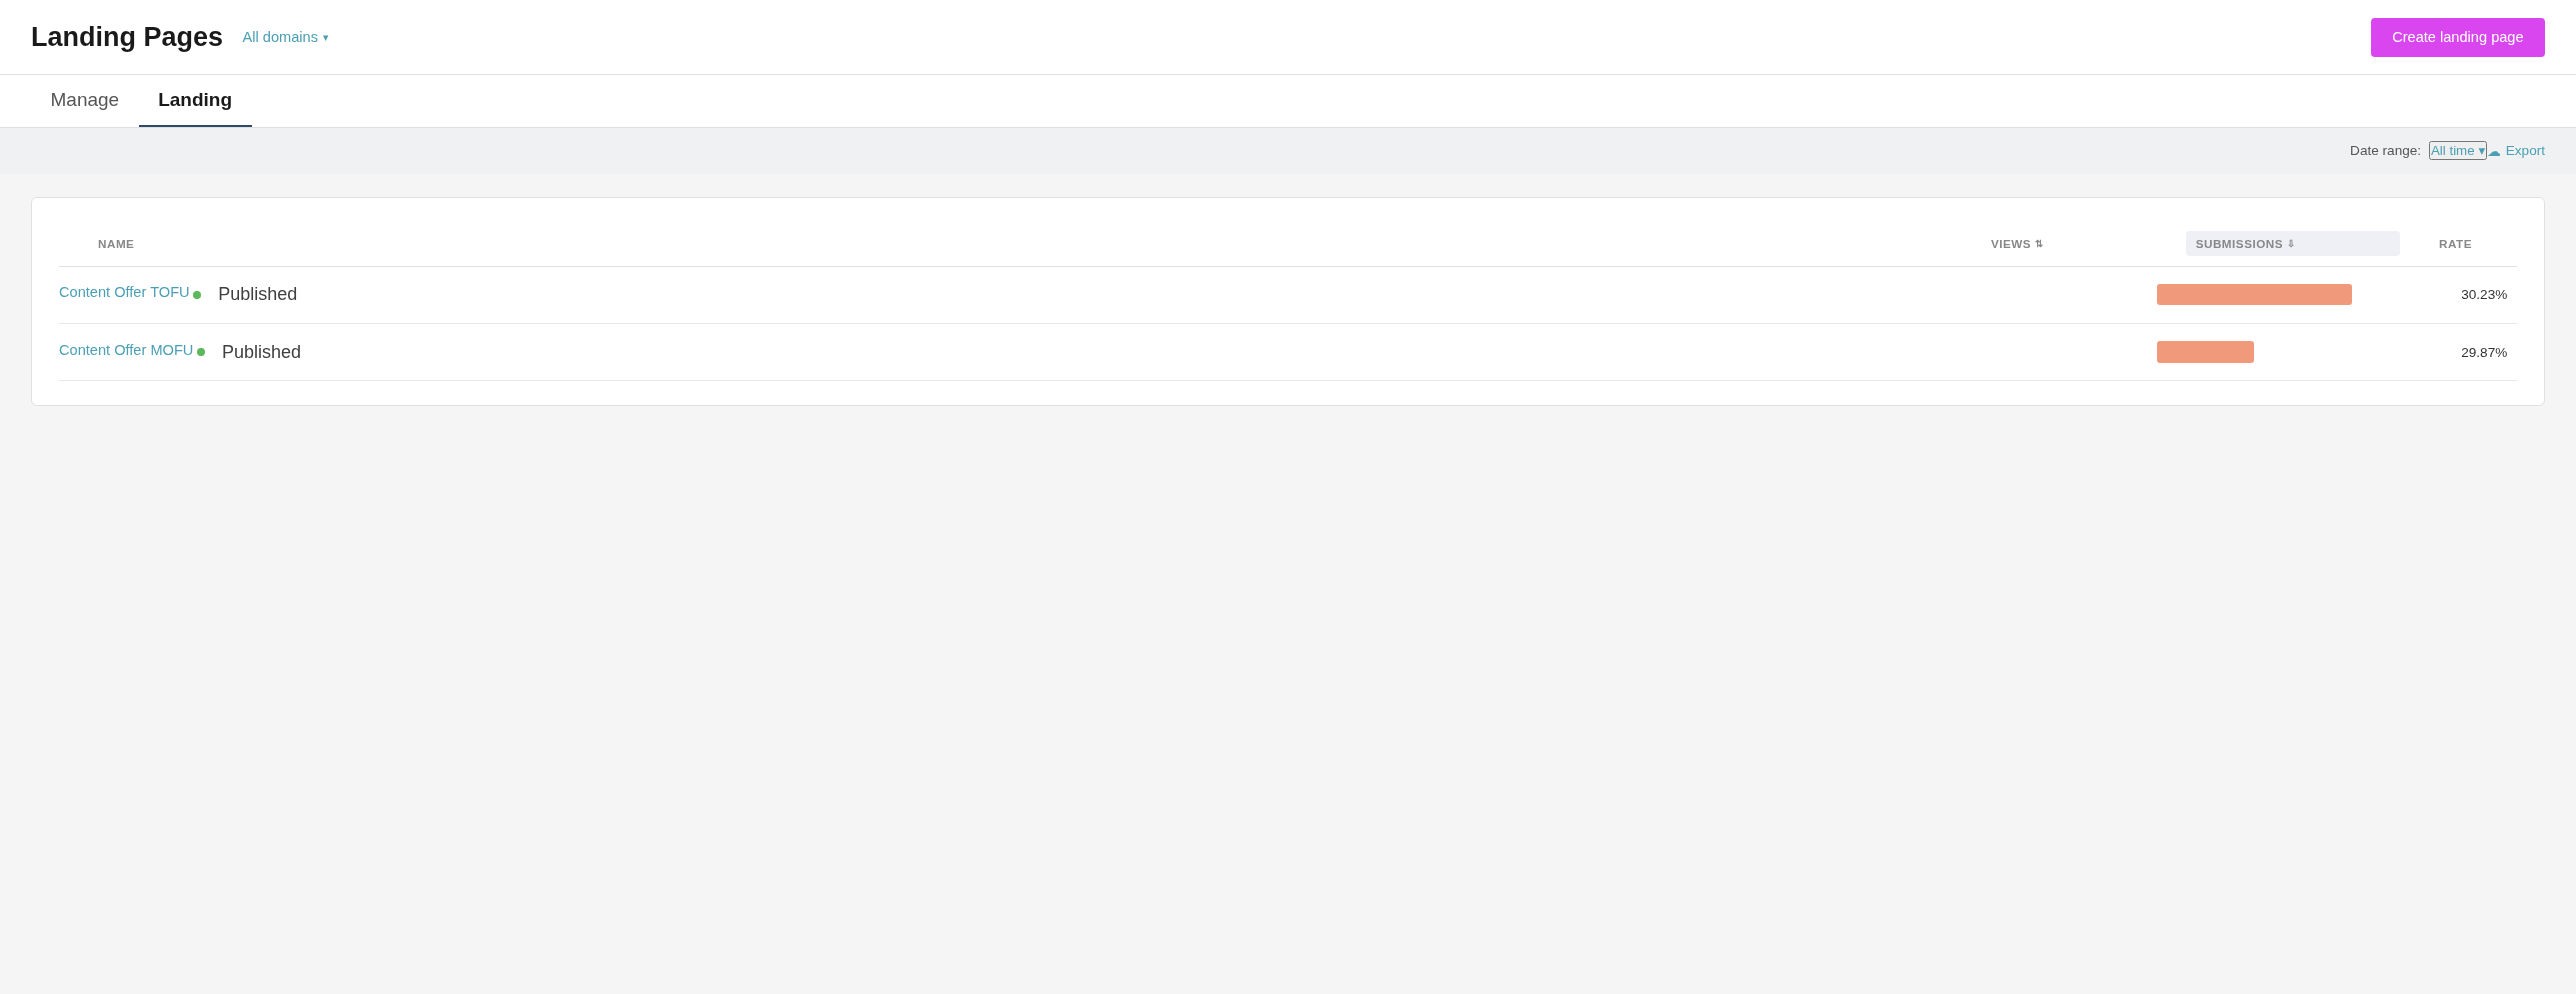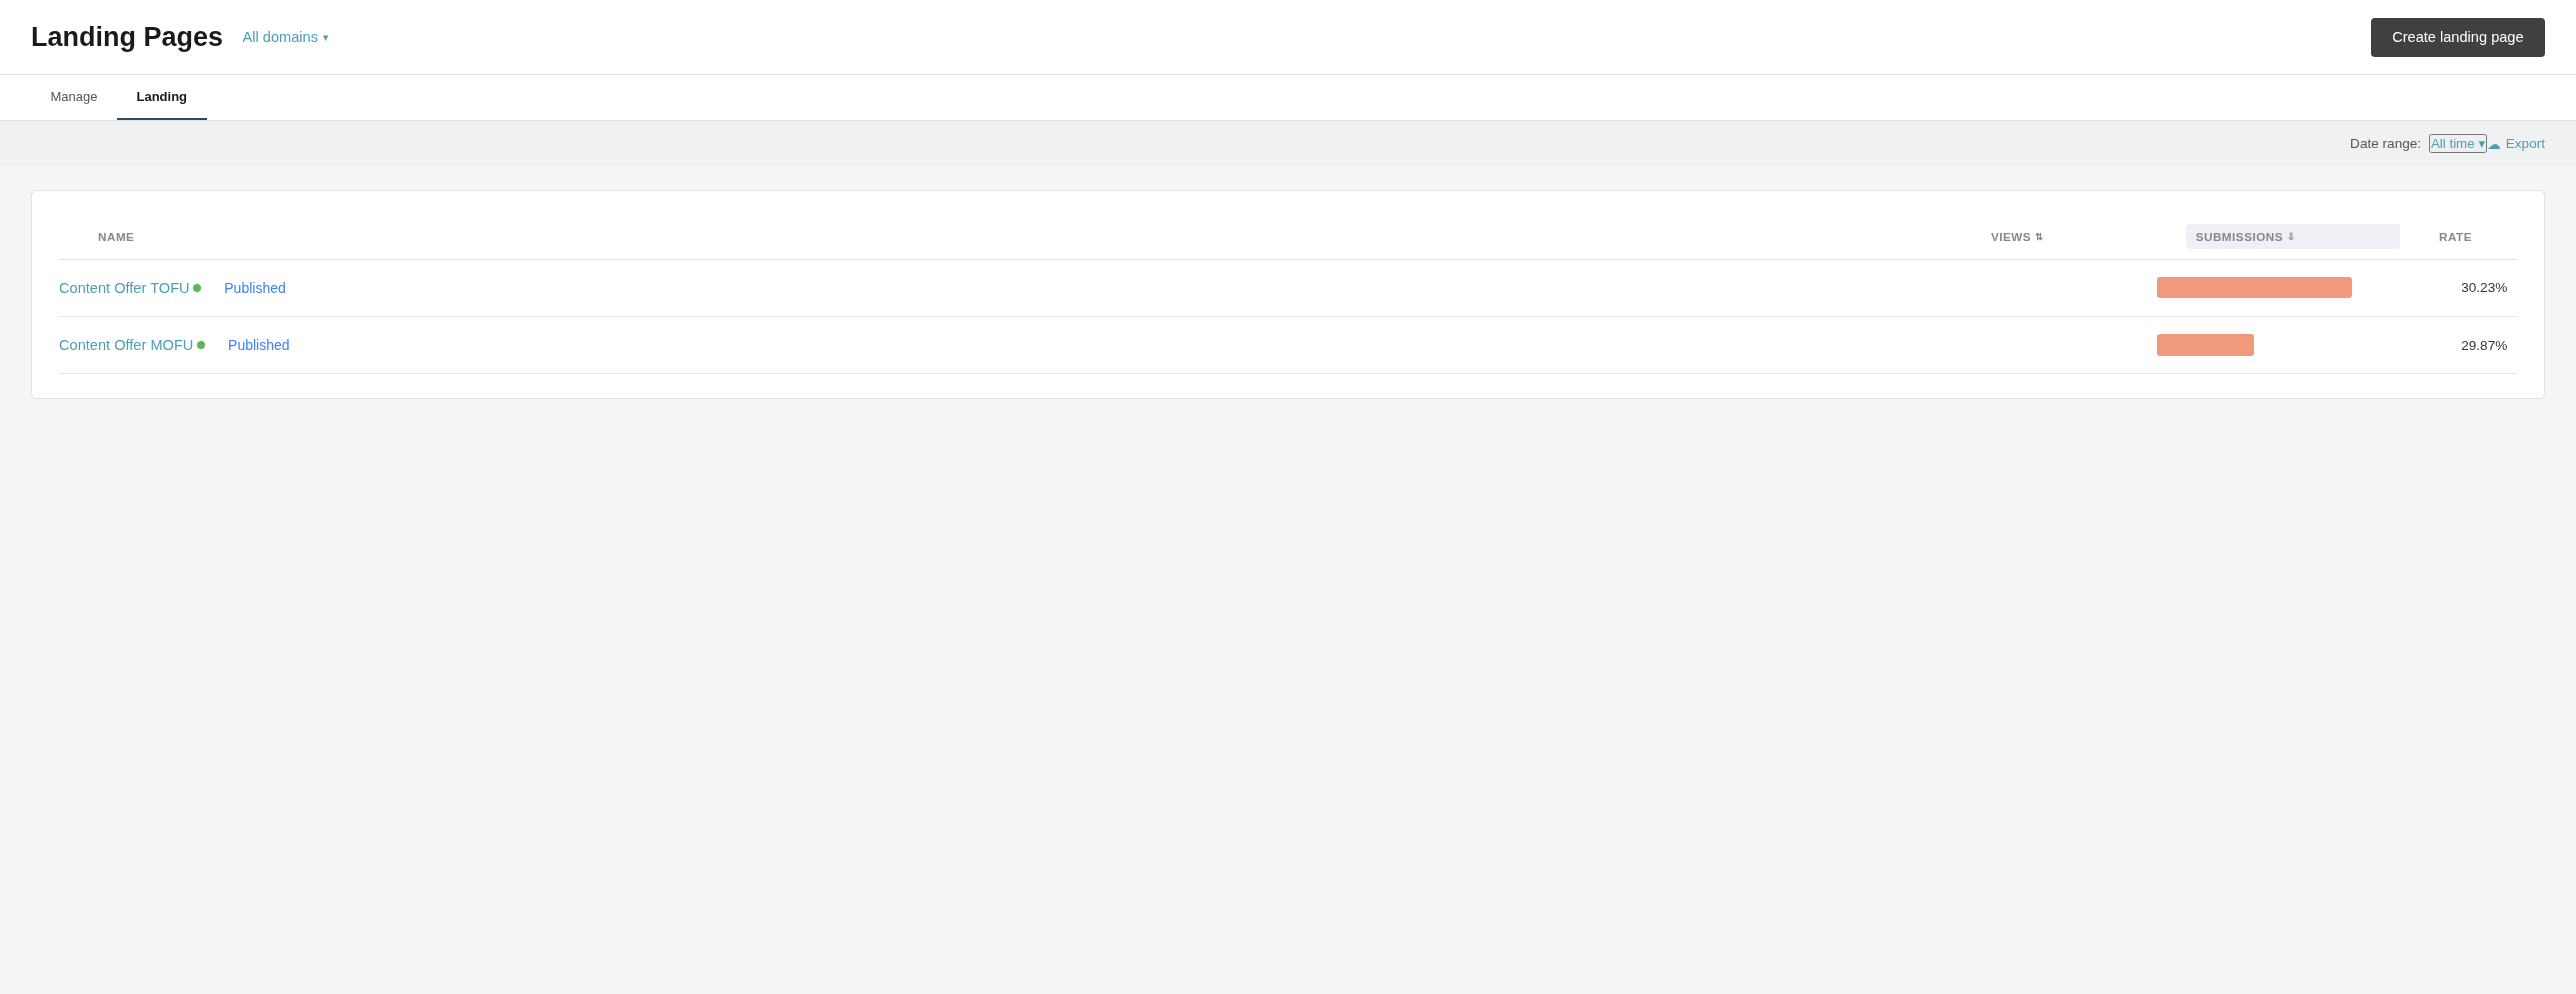--- a/index.html
+++ b/index.html
@@ -40,42 +40,42 @@
       cursor: pointer;
       border: none;
       background: none;
     }
 
     .domain-dropdown .chevron {
       font-size: 10.7px;
     }
 
     .create-btn {
-      background: #404040;
+      background: #d946ef;
       color: #fff;
       border: none;
       border-radius: 3.9px;
       padding: 11.7px 21.4px;
       font-size: 14.6px;
       font-weight: 500;
       cursor: pointer;
       white-space: nowrap;
     }
 
     .tabs-bar {
       background: #fff;
       padding: 0 31px;
       display: flex;
       gap: 0;
       border-bottom: 1px solid #e0e0e0;
     }
 
     .tab {
       padding: 13.6px 19.5px;
-      font-size: 13px;
+      font-size: 19px;
       color: #555;
       cursor: pointer;
       border-bottom: 2.9px solid transparent;
       text-decoration: none;
       display: inline-block;
     }
 
     .tab.active {
       color: #1a1a1a;
       font-weight: 600;
@@ -225,23 +225,23 @@
     .page-name-link {
       color: #4a9fb5;
       font-size: 14.6px;
       text-decoration: none;
       cursor: pointer;
     }
 
     .status-badge {
       display: flex;
       align-items: center;
-      gap: 23px;
-      font-size: 14px;
-      color: #3b82f6;
+      gap: 17px;
+      font-size: 18px;
+      color: #404040;
     }
 
     .status-dot {
       width: 7.8px;
       height: 7.8px;
       border-radius: 50%;
       background: #5cb85c;
       display: inline-block;
     }
 

